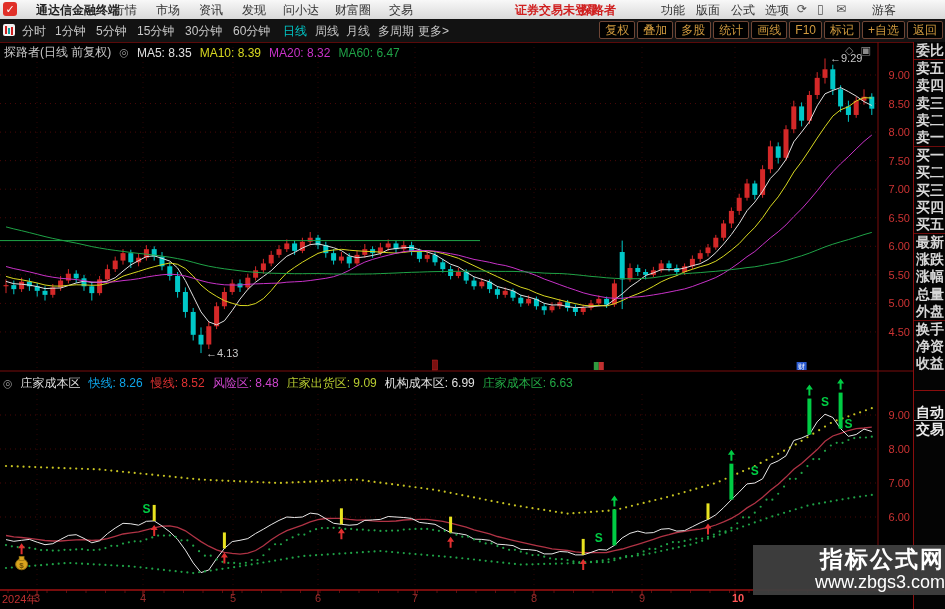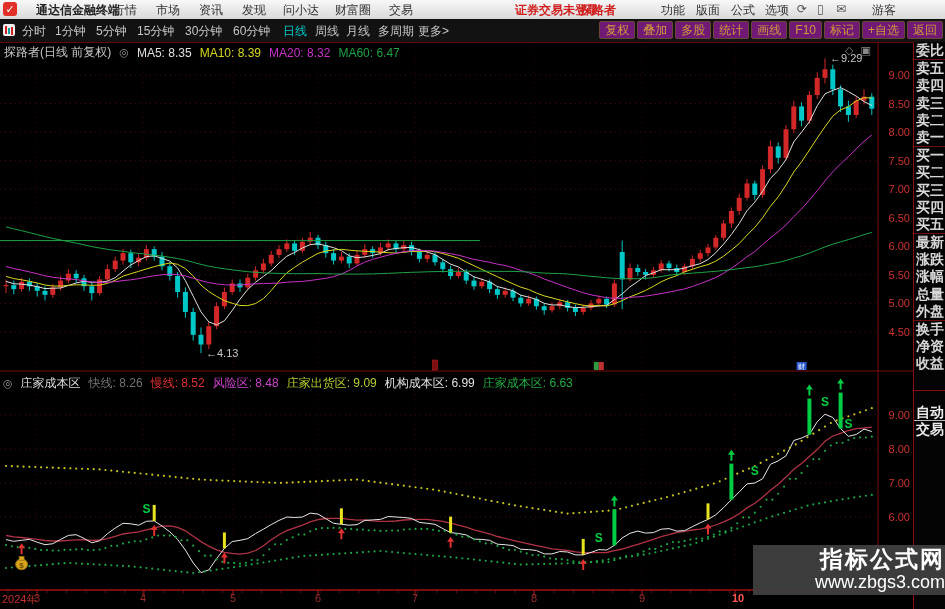--- a/index.html
+++ b/index.html
@@ -18,21 +18,21 @@
   
   .toolbar{position:absolute;top:19px;left:0;width:945px;height:23px;background:#121212;
     border-bottom:1px solid #4a0505;font-size:12px;}
   .tb-icon{position:absolute;left:3px;top:5px;width:12px;height:12px;background:#f2f2f2;border-radius:2px;}
   .tb-icon i{position:absolute;top:2px;width:2px;background:#d02020;}
   .tb-icon i.c{background:#0aa0a0;}
   .tb-period{position:absolute;top:4px;color:#c8c8c8;white-space:nowrap;}
   .tb-period.active{color:#00c8c8;}
   .tb-buttons{position:absolute;right:2px;top:2px;display:flex;gap:2px;}
   .tb-btn{border:1px solid #6e4636;color:#d09a3e;font-size:12px;padding:0 5px;height:16px;
-    line-height:16px;background:#701a75;border-radius:2px;white-space:nowrap;}
+    line-height:16px;background:#000000;border-radius:2px;white-space:nowrap;}
   
   #chart-wrap{position:absolute;top:42px;left:0;width:945px;height:567px;}
   
   .main-title-row{position:absolute;top:44px;left:4px;display:flex;gap:8px;font-size:12px;
     color:#c8c8c8;align-items:center;white-space:nowrap;}
   .ind-title-row{position:absolute;top:375px;left:3px;display:flex;gap:8px;font-size:12px;
     color:#ddd;align-items:center;white-space:nowrap;}
   .seg{white-space:nowrap;}
   .gray-ico{color:#9a9a9a;font-size:11px;}
   .win-controls{position:absolute;top:44px;left:845px;display:flex;gap:7px;color:#8a8a8a;font-size:11px;}
@@ -946,21 +946,21 @@
     </div>
 
   <div class="win-controls">
     <span>◇</span>
     <span>▣</span>
   </div>
 
   <div class="ind-title-row">
     <span class="gray-ico">◎</span>
     <span class="seg">庄家成本区</span>
-  <span class="seg" style="color: #737373;">快线: 8.26</span>
+  <span class="seg" style="color: #0ea5e9;">快线: 8.26</span>
       <span class="seg" style="color: rgb(224, 50, 50);">慢线: 8.52</span>
       <span class="seg" style="color: rgb(204, 68, 204);">风险区: 8.48</span>
       <span class="seg" style="color: rgb(184, 204, 48);">庄家出货区: 9.09</span>
       <span class="seg" style="color: rgb(224, 224, 224);">机构成本区: 6.99</span>
       <span class="seg" style="color: rgb(34, 170, 68);">庄家成本区: 6.63</span>
     </div>
 
   <div class="sidebar">
     <div id="sb-rows">
         <div class="sb-row">委比</div>

